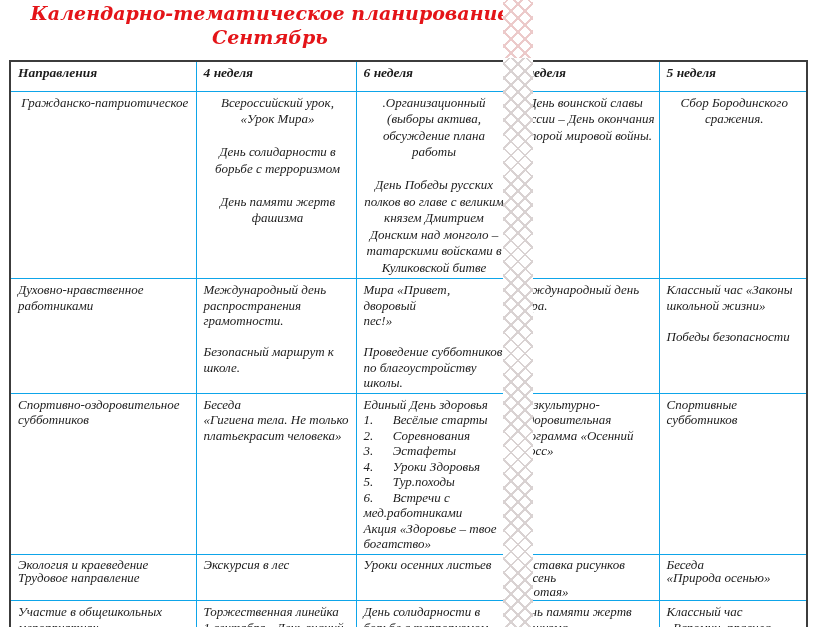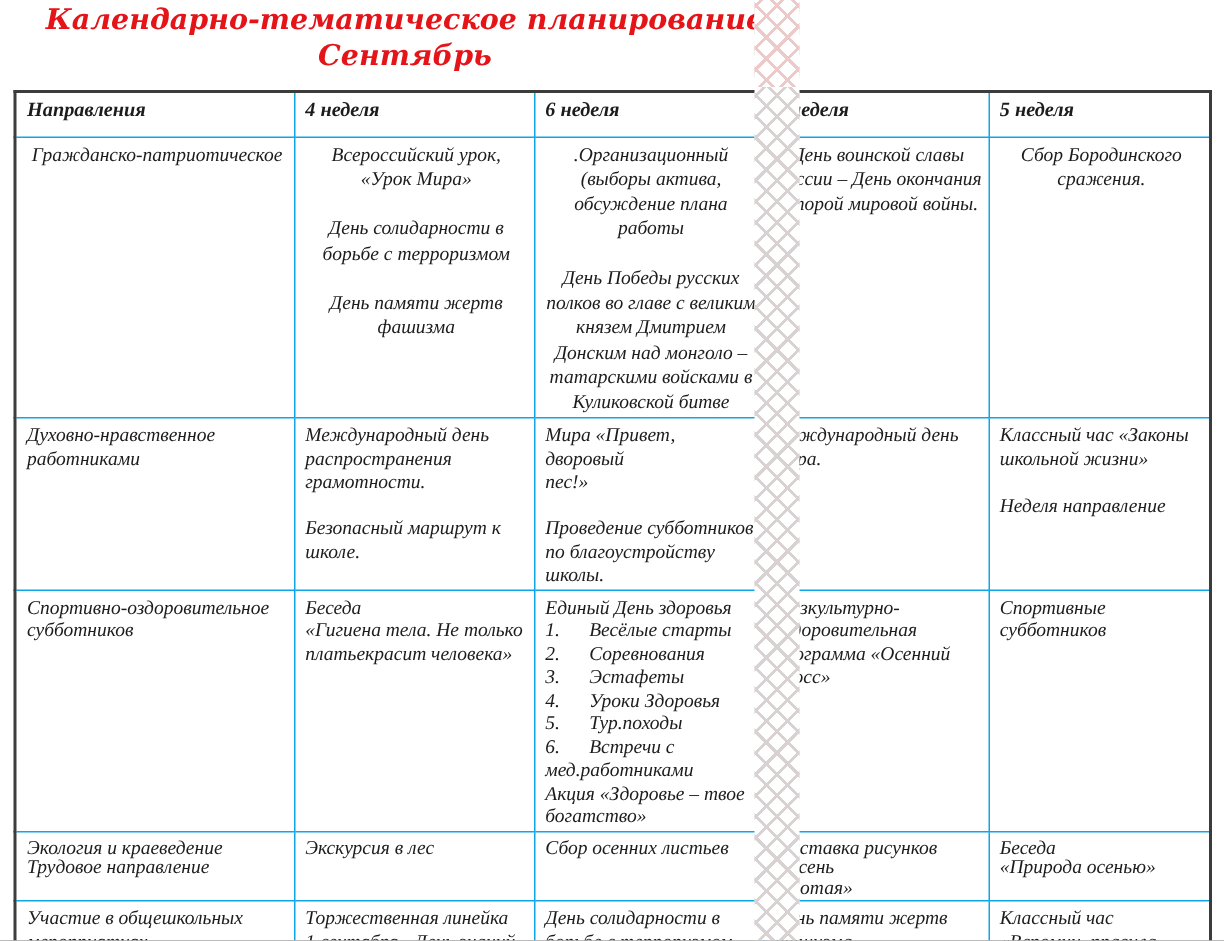--- a/index.html
+++ b/index.html
@@ -122,21 +122,21 @@
 пес!»
 
 Проведение субботников
 по благоустройству
 школы.</td>
       <td>Международный день
 мира.</td>
       <td>Классный час «Законы
 школьной жизни»
 
-Неделя направление</td>
+Победы безопасности</td>
     </tr>
     <tr class="r3" style="height:141px">
       <td>Спортивно-оздоровительное
 субботников</td>
       <td>Беседа
 «Гигиена тела. Не только
 платьекрасит человека»</td>
       <td class="sm">Единый День здоровья
 1.      Весёлые старты
 2.      Соревнования
@@ -151,21 +151,21 @@
 оздоровительная
 программа «Осенний
 кросс»</td>
       <td>Спортивные
 субботников</td>
     </tr>
     <tr class="r4" style="height:43px">
       <td>Экология и краеведение
 Трудовое направление</td>
       <td>Экскурсия в лес</td>
-      <td>Сбор осенних листьев</td>
+      <td>Уроки осенних листьев</td>
       <td>Выставка рисунков
 «Осень
 золотая»</td>
       <td>Беседа
 «Природа осенью»</td>
     </tr>
     <tr class="r5" style="height:73px">
       <td>Участие в общешкольных
 мероприятиях</td>
       <td>Торжественная линейка

